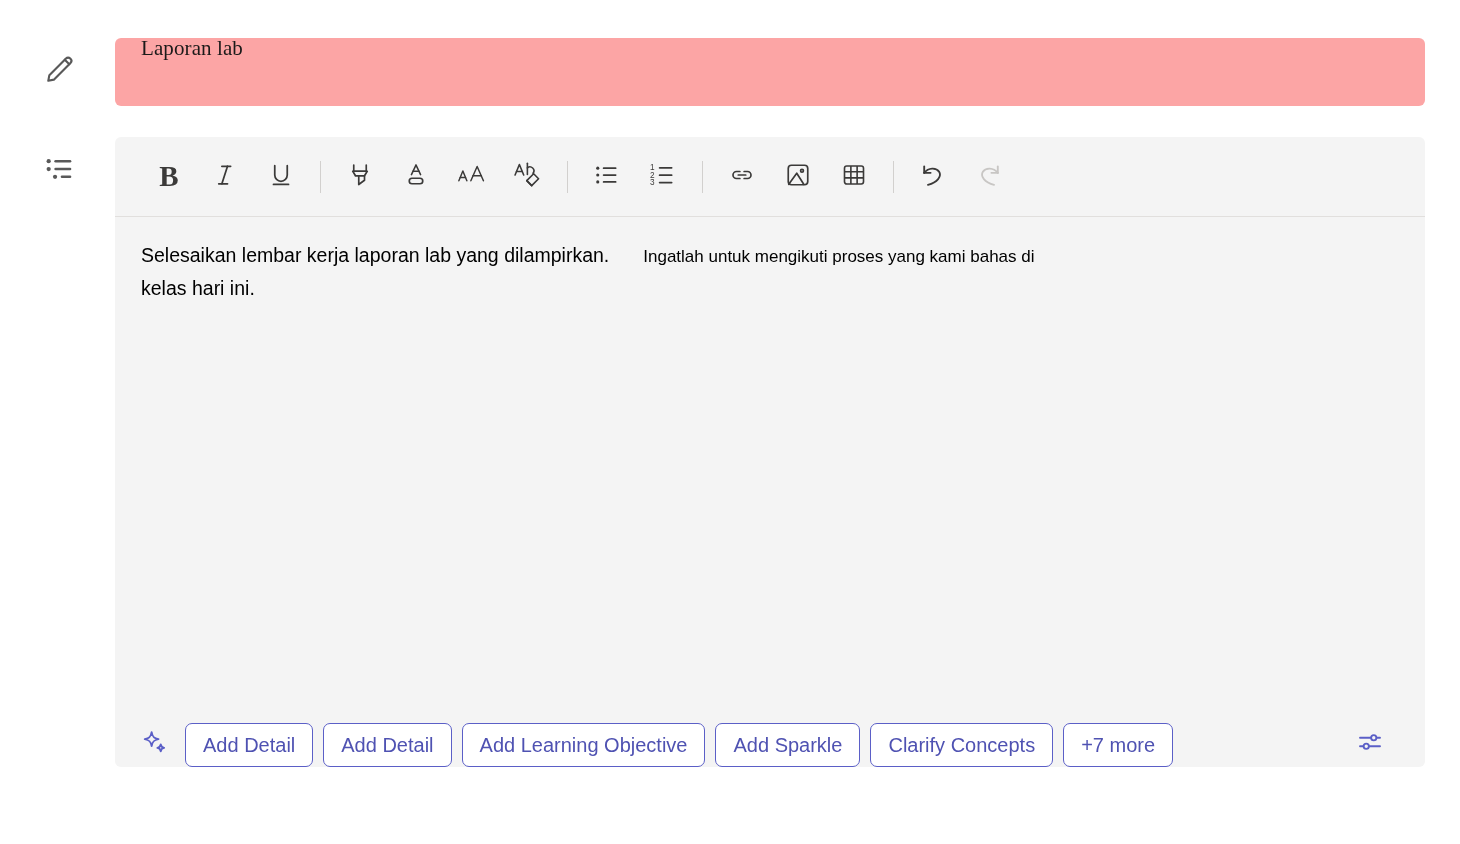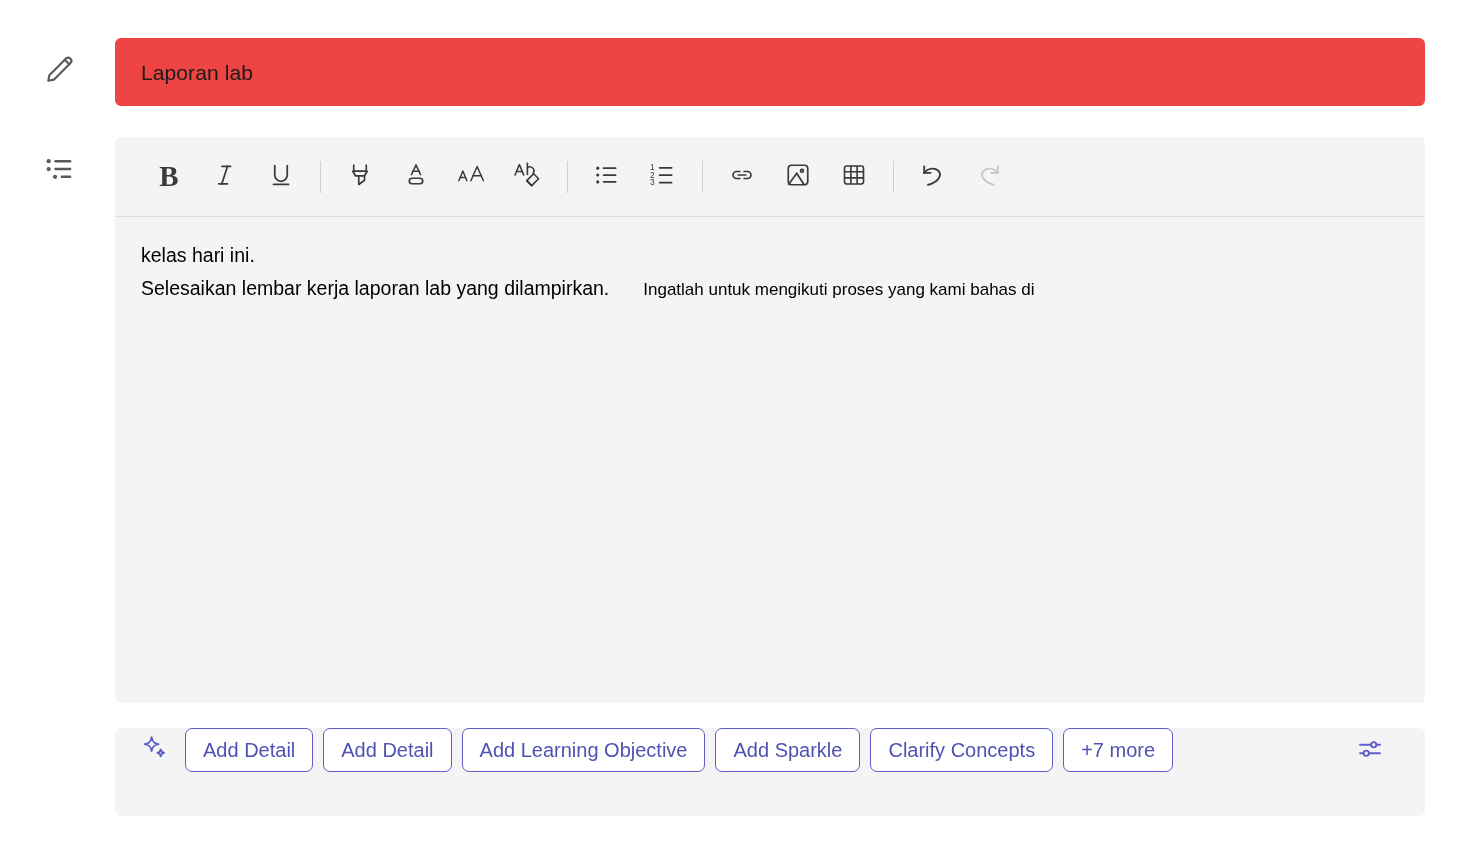--- a/index.html
+++ b/index.html
@@ -42,26 +42,27 @@
   .rail-btn.edit { top: 45px; }
   .rail-btn.list { top: 145px; }
 
   
   .title-panel {
     position: absolute;
     left: 115px;
     top: 38px;
     width: 1310px;
     height: 68px;
-    background: #ef4444;
+    background: #fca5a5;
     border-radius: 6px;
     display: flex;
-    align-items: center;
+    align-items: flex-start;
     box-sizing: border-box;
     padding: 0 26px;
+    font-family: Liberation Serif, serif;
   }
   .title-text {
     font-size: 21px;
     color: #1b1a19;
     letter-spacing: 0.1px;
     line-height: 1;
     outline: none;
   }
 
   
@@ -126,27 +127,27 @@
   }
   .seg-b {
     font-size: 17px;
     padding-left: 34px;
   }
 
   
   .chips-panel {
     position: absolute;
     left: 115px;
-    top: 728px;
+    top: 679px;
     width: 1310px;
     height: 88px;
     background: #f4f4f4;
     border-radius: 6px;
     display: flex;
-    align-items: flex-start;
+    align-items: flex-end;
     box-sizing: border-box;
     padding: 0 22px 0 18px;
   }
   .sparkle-wrap {
     width: 44px;
     height: 44px;
     display: flex;
     align-items: center;
     justify-content: center;
     flex: 0 0 auto;
@@ -374,24 +375,24 @@
             <path d="M18.6 10.4 L13.8 10.4"></path>
             <path d="M18.6 10.4 C15.4 6.4 9.6 6.2 7.4 9.6 C5.2 13.0 8.8 17.4 15.8 19.4"></path>
           </svg>
         </span>
       </div>
 
     </div>
 
     <div class="doc-body" contenteditable="true" style="">
       <p class="para">
-        <span class="seg-a">kelas hari ini.</span>
+        <span class="seg-a">Selesaikan lembar kerja laporan lab yang dilampirkan.</span><span class="seg-b">Ingatlah untuk mengikuti proses yang kami bahas di</span>
       </p>
       <p class="para">
-        <span class="seg-a">Selesaikan lembar kerja laporan lab yang dilampirkan.</span><span class="seg-b">Ingatlah untuk mengikuti proses yang kami bahas di</span>
+        <span class="seg-a">kelas hari ini.</span>
       </p>
     </div>
 
   </div>
 
   <div class="chips-panel">
 
     <div class="sparkle-wrap">
       <span>
         <svg width="30" height="30" viewBox="0 0 24 24" fill="none" stroke="currentColor" stroke-width="1.5" stroke-linejoin="round">

